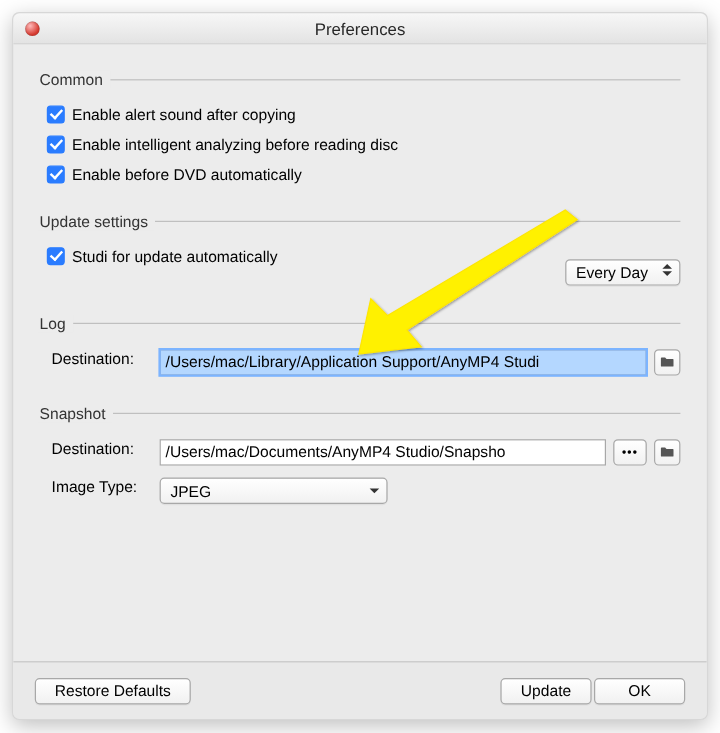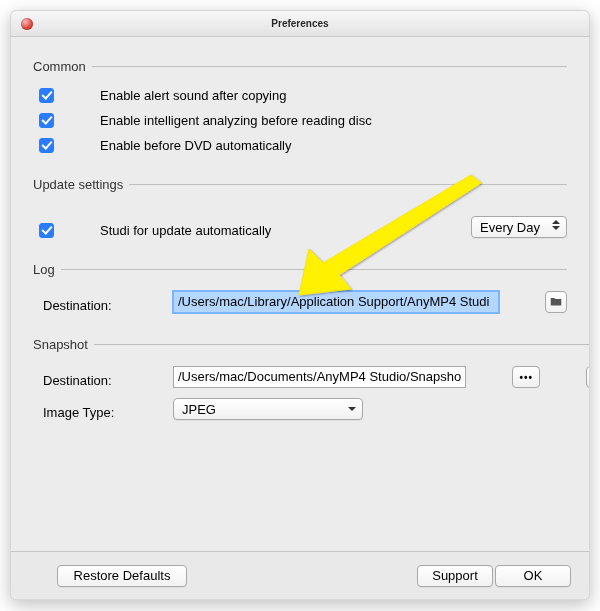--- a/index.html
+++ b/index.html
@@ -40,22 +40,22 @@
     position: absolute;
     left: 10px; top: 50%;
     width: 12px; height: 12px;
     margin-top: -6px;
     border-radius: 50%;
     background: radial-gradient(circle at 35% 30%, #ffbaba, #d63a30 65%);
     box-shadow: inset 0 0 1px rgba(0,0,0,0.5);
   }
   .titlebar .title {
     margin: 0 auto;
-    font-weight: 700;
-    font-size: 10px;
+    font-weight: 400;
+    font-size: 14px;
     color: #282828;
   }
 
   .content {
     padding: 12px 22px 0 22px;
     position: relative;
   }
 
   fieldset.group {
     border: none;
@@ -67,24 +67,23 @@
     padding: 0 6px 0 2px;
     font-size: 13px;
     color: #333;
     margin-left: -2px;
     background: #ececec;
     margin-top: 28px;
   }
 
   .row {
     display: flex;
-    align-items: flex-end;
+    align-items: flex-start;
     padding: 4px 0 6px 10px;
     position: relative;
-    gap: 40px;
   }
   .row.cb { padding-left: 6px; }
 
   
   .cb input[type=checkbox] {
     appearance: none;
     width: 15px; height: 15px;
     border: 1px solid #8a8a8a;
     border-radius: 3px;
     margin: 0 6px 0 0;
@@ -211,21 +210,20 @@
     padding: 0 14px;
     border: 1px solid #a8a8a8;
     border-radius: 4px;
     background: linear-gradient(#ffffff, #f1f1f1);
     font-size: 13px;
     font-weight: 500;
     display: inline-flex;
     align-items: center; justify-content: center;
     cursor: default;
     box-shadow: 0 1px 0 rgba(0,0,0,0.05);
-    margin-left: 28px;
   }
   .btn + .btn { margin-left: 2px; }
   .btn.wide { min-width: 130px; }
 
   
   .arrow-overlay {
     position: absolute;
     pointer-events: none;
   }
 </style>
@@ -327,20 +325,20 @@
     </svg>
 
   </div>
 
   <div class="bottom-bar">
     <div class="btn wide">
       <span>Restore Defaults</span>
     </div>
     <span class="flex-spacer"></span>
     <div class="btn">
-      <span>Support</span>
+      <span>Update</span>
     </div>
     <div class="btn">
       <span>OK</span>
     </div>
   </div>
 
 </div>
 
 </body></html>

